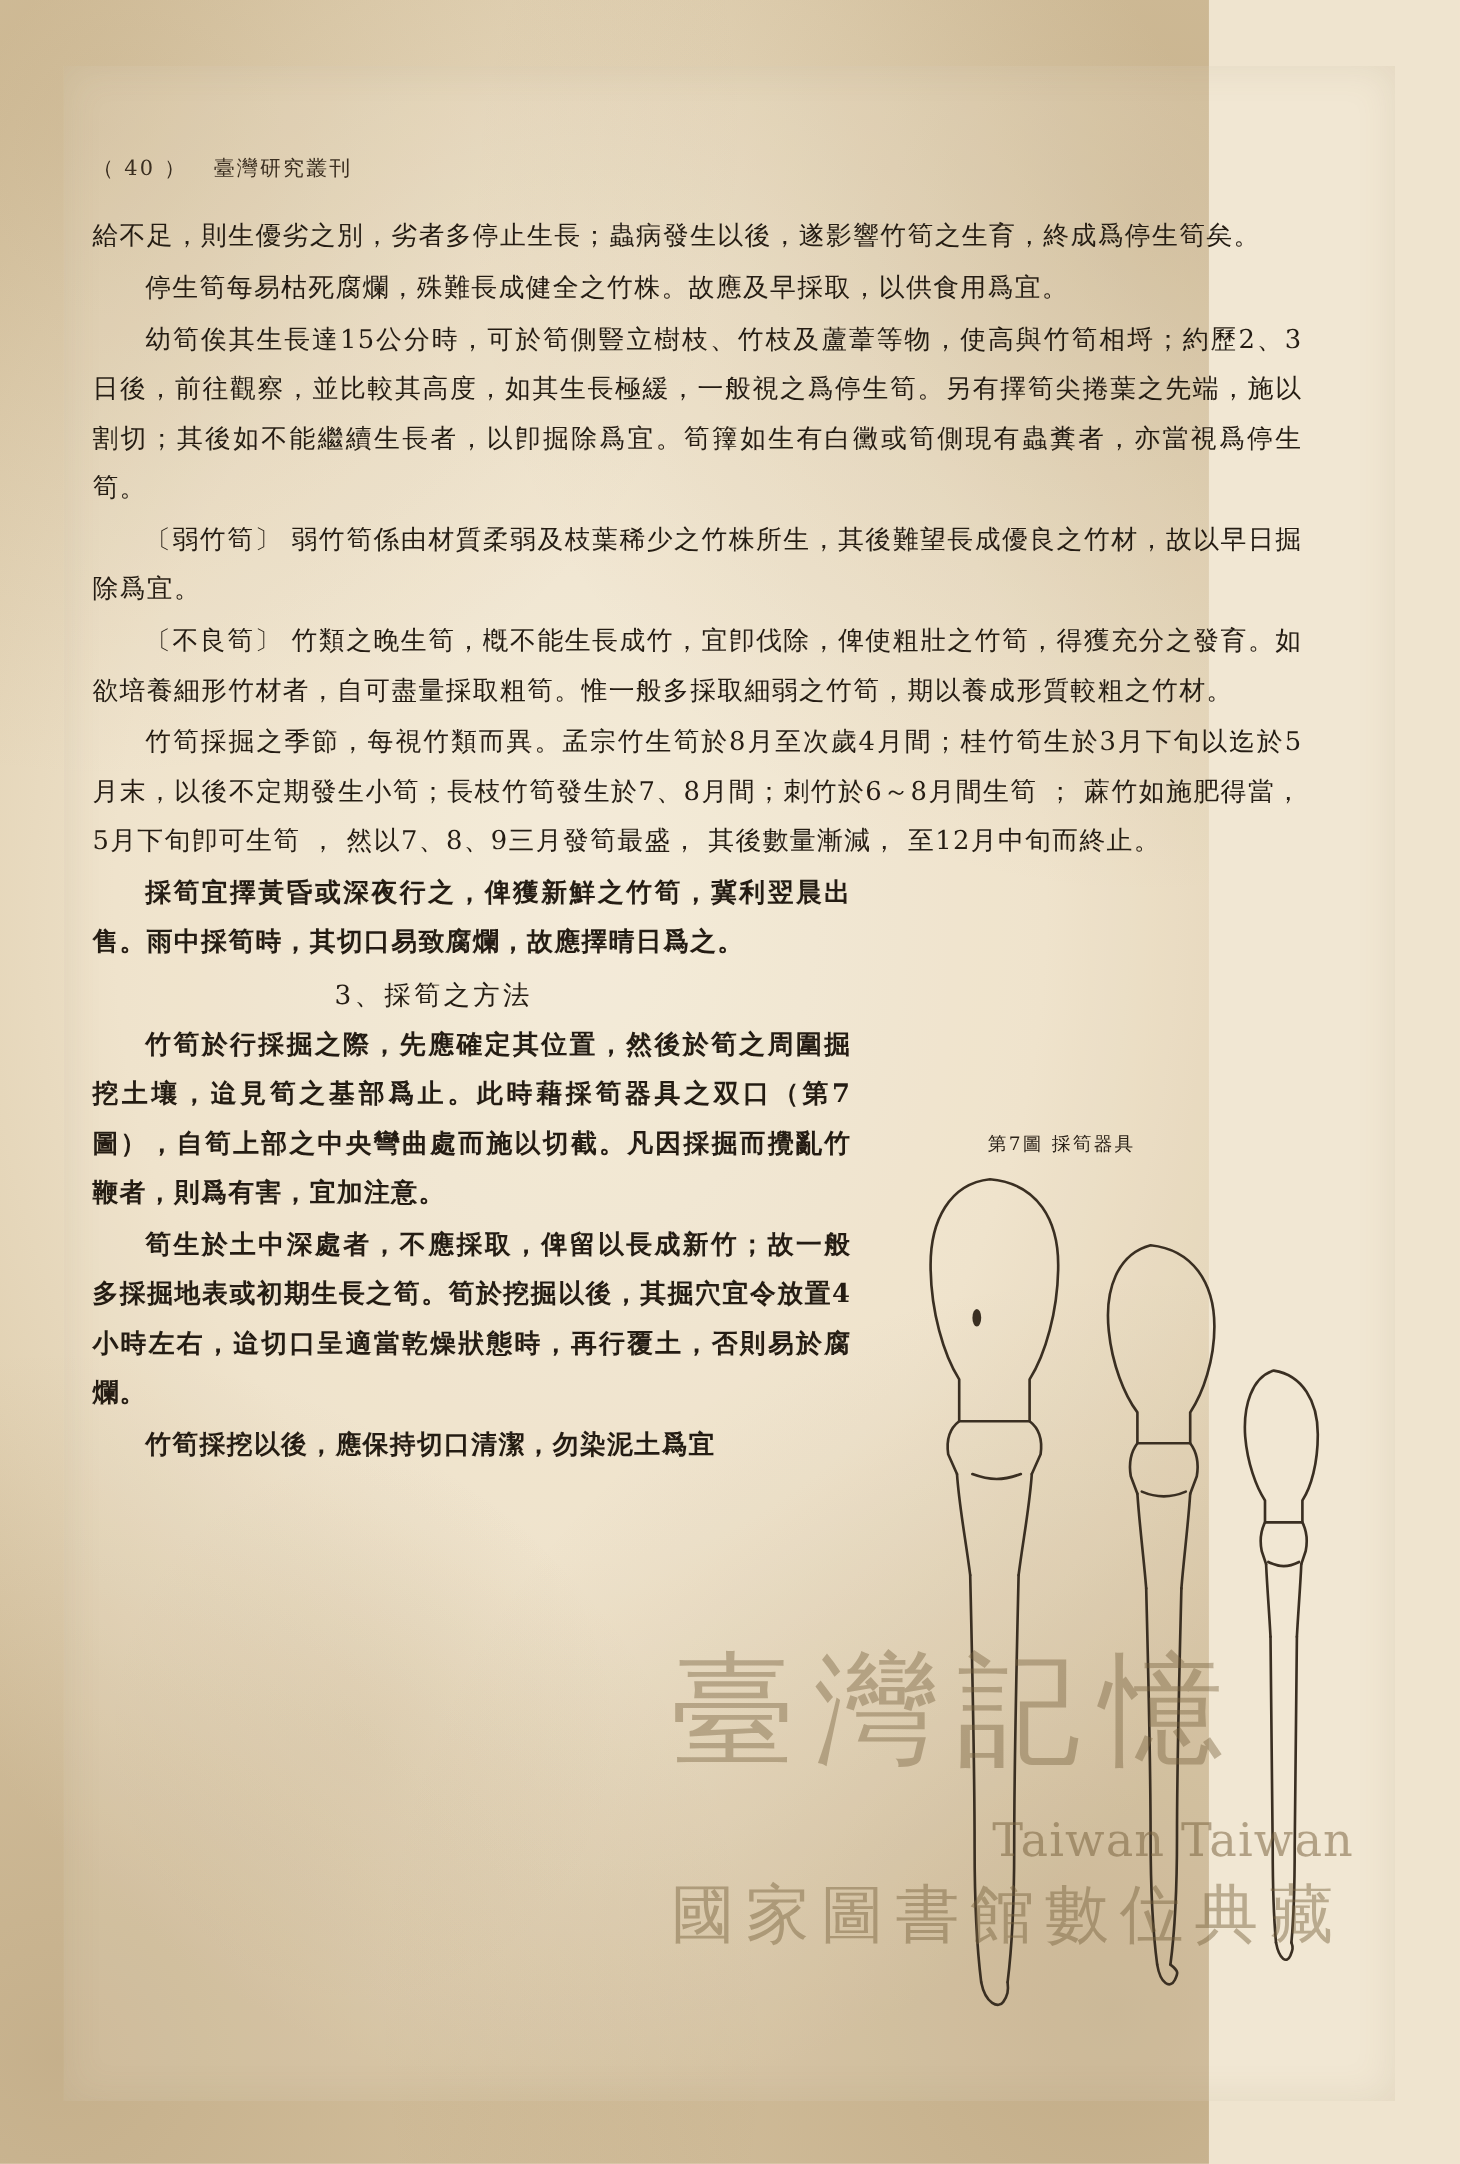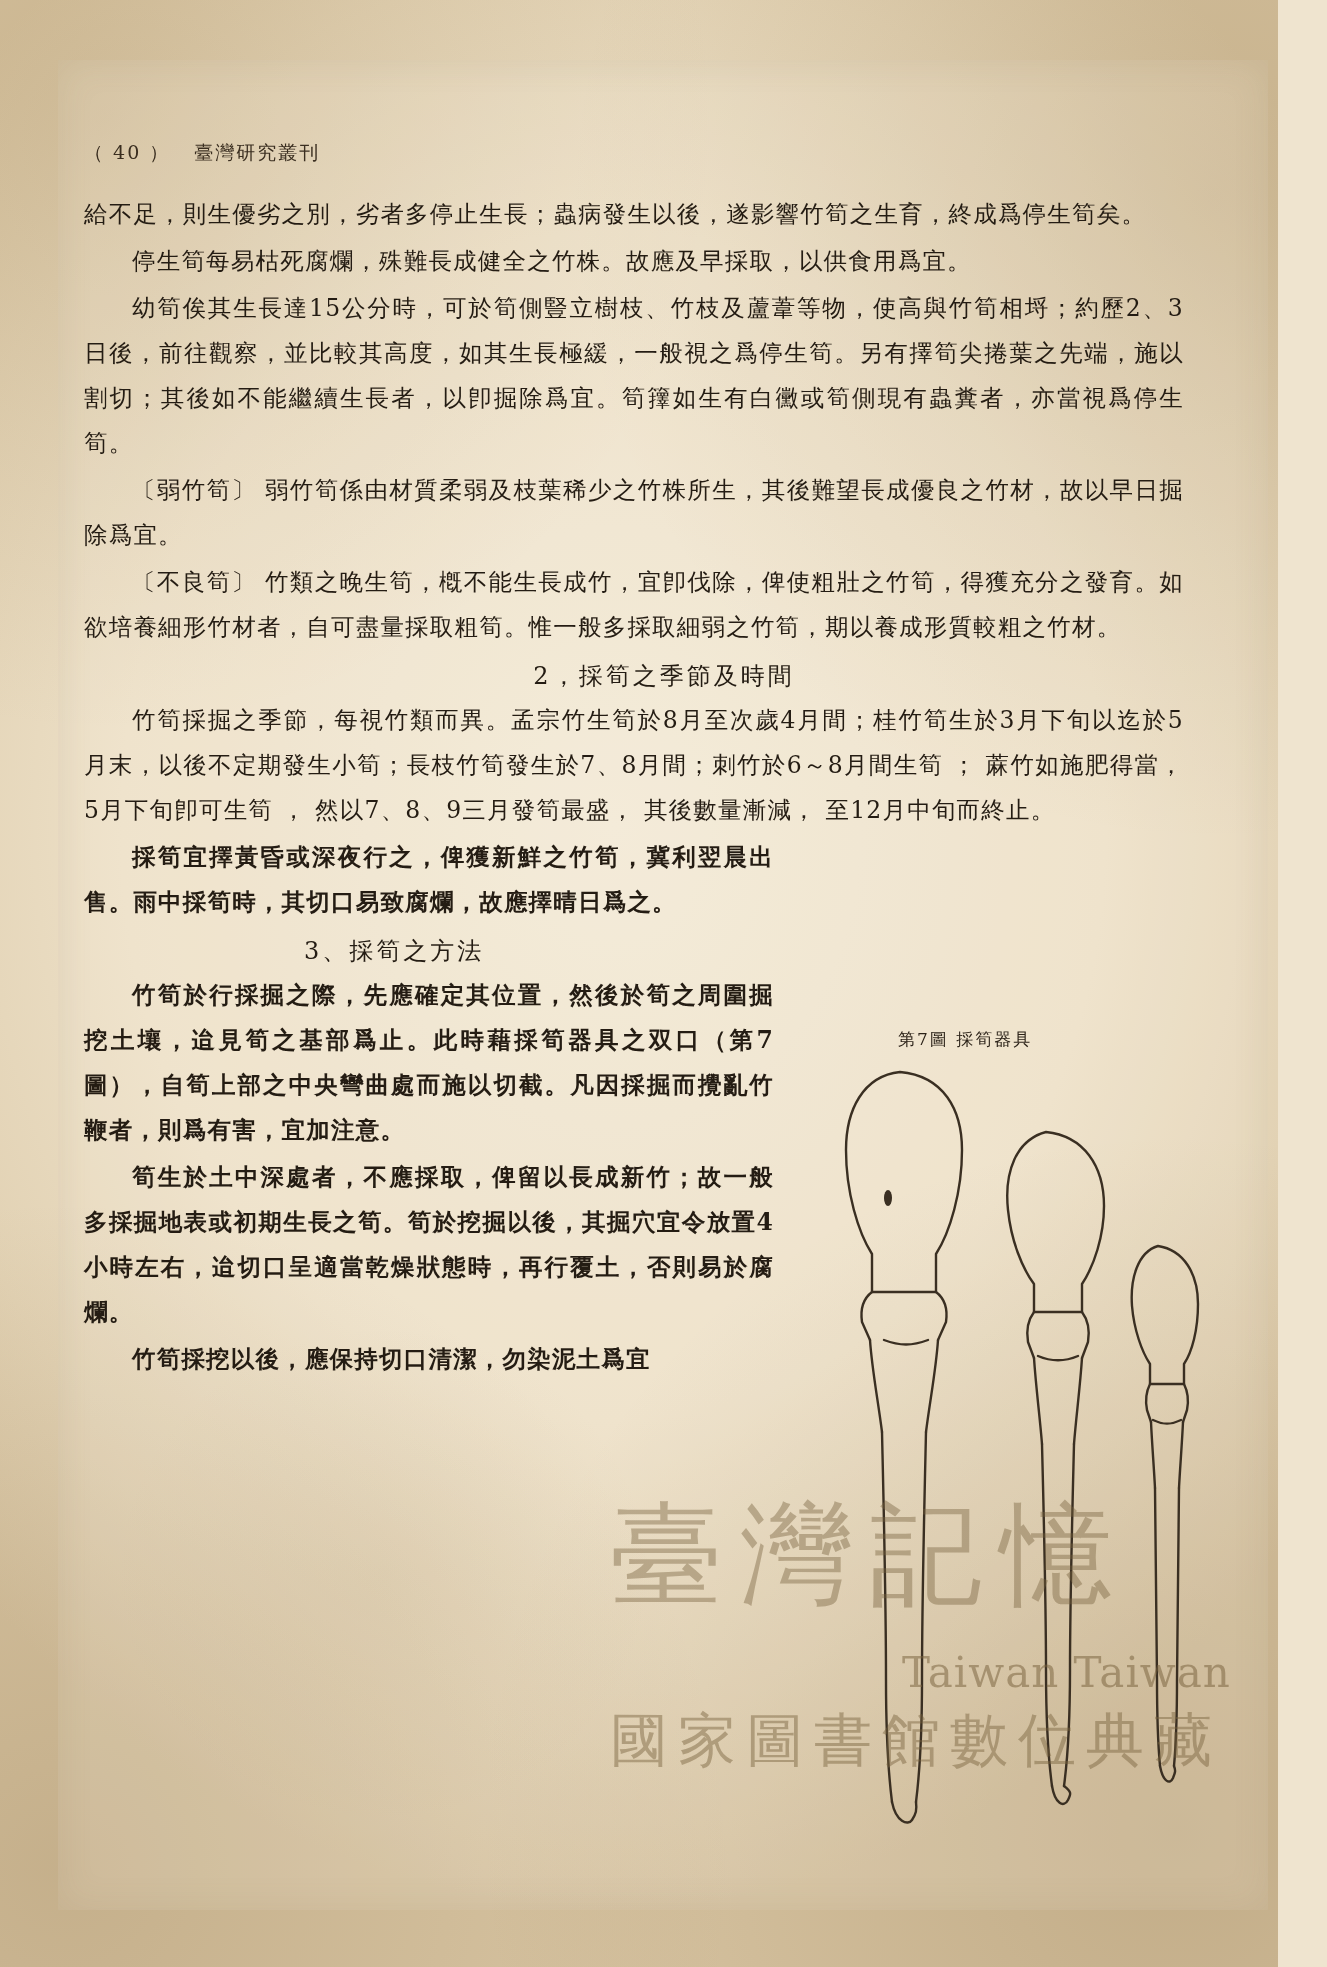--- a/index.html
+++ b/index.html
@@ -10,21 +10,21 @@
   body {
     width: 1327px;
     height: 1967px;
     overflow: hidden;
     font-family: "DejaVu Serif", "Liberation Serif", serif;
   }
 
   
   #page {
     position: relative;
-    width: 1278px;
+    width: 1099px;
     height: 1967px;
     background:
       radial-gradient(ellipse 70% 55% at 48% 42%, #f2e9d6 0%, #ecdfc6 55%, #e2d2b4 80%, #d8c5a3 100%);
     box-sizing: border-box;
   }
   
   #page::before {
     content: "";
     position: absolute;
     inset: 0;
@@ -164,21 +164,20 @@
       <span class="pageno">（ 40 ）</span>
       <span>臺灣研究叢刊</span>
     </div>
 
     <p class="para">給不足，則生優劣之別，劣者多停止生長；蟲病發生以後，遂影響竹筍之生育，終成爲停生筍矣。</p>
     <p class="para indent">停生筍每易枯死腐爛，殊難長成健全之竹株。故應及早採取，以供食用爲宜。</p>
     <p class="para indent">幼筍俟其生長達15公分時，可於筍側豎立樹枝、竹枝及蘆葦等物，使高與竹筍相埒；約歷2、3日後，前往觀察，並比較其高度，如其生長極緩，一般視之爲停生筍。另有擇筍尖捲葉之先端，施以割切；其後如不能繼續生長者，以卽掘除爲宜。筍籜如生有白黴或筍側現有蟲糞者，亦當視爲停生筍。</p>
     <p class="para indent">〔弱竹筍〕 弱竹筍係由材質柔弱及枝葉稀少之竹株所生，其後難望長成優良之竹材，故以早日掘除爲宜。</p>
     <p class="para indent">〔不良筍〕 竹類之晚生筍，槪不能生長成竹，宜卽伐除，俾使粗壯之竹筍，得獲充分之發育。如欲培養細形竹材者，自可盡量採取粗筍。惟一般多採取細弱之竹筍，期以養成形質較粗之竹材。</p>
 
-    <div class="section-head">2，採筍之季節及時間</div>
 
     <p class="para indent">竹筍採掘之季節，每視竹類而異。孟宗竹生筍於8月至次歲4月間；桂竹筍生於3月下旬以迄於5月末，以後不定期發生小筍；長枝竹筍發生於7、8月間；刺竹於6～8月間生筍 ； 蔴竹如施肥得當，5月下旬卽可生筍 ， 然以7、8、9三月發筍最盛， 其後數量漸減， 至12月中旬而終止。</p>
     <p class="para indent narrow">採筍宜擇黃昏或深夜行之，俾獲新鮮之竹筍，冀利翌晨出售。雨中採筍時，其切口易致腐爛，故應擇晴日爲之。</p>
 
     <div class="section-head left">3、採筍之方法</div>
 
     <p class="para indent narrow">竹筍於行採掘之際，先應確定其位置，然後於筍之周圍掘挖土壤，迨見筍之基部爲止。此時藉採筍器具之双口（第7圖），自筍上部之中央彎曲處而施以切截。凡因採掘而攪亂竹鞭者，則爲有害，宜加注意。</p>
     <p class="para indent narrow">筍生於土中深處者，不應採取，俾留以長成新竹；故一般多採掘地表或初期生長之筍。筍於挖掘以後，其掘穴宜令放置4小時左右，迨切口呈適當乾燥狀態時，再行覆土，否則易於腐爛。</p>
     <p class="para indent narrow">竹筍採挖以後，應保持切口清潔，勿染泥土爲宜</p>
   </div>

